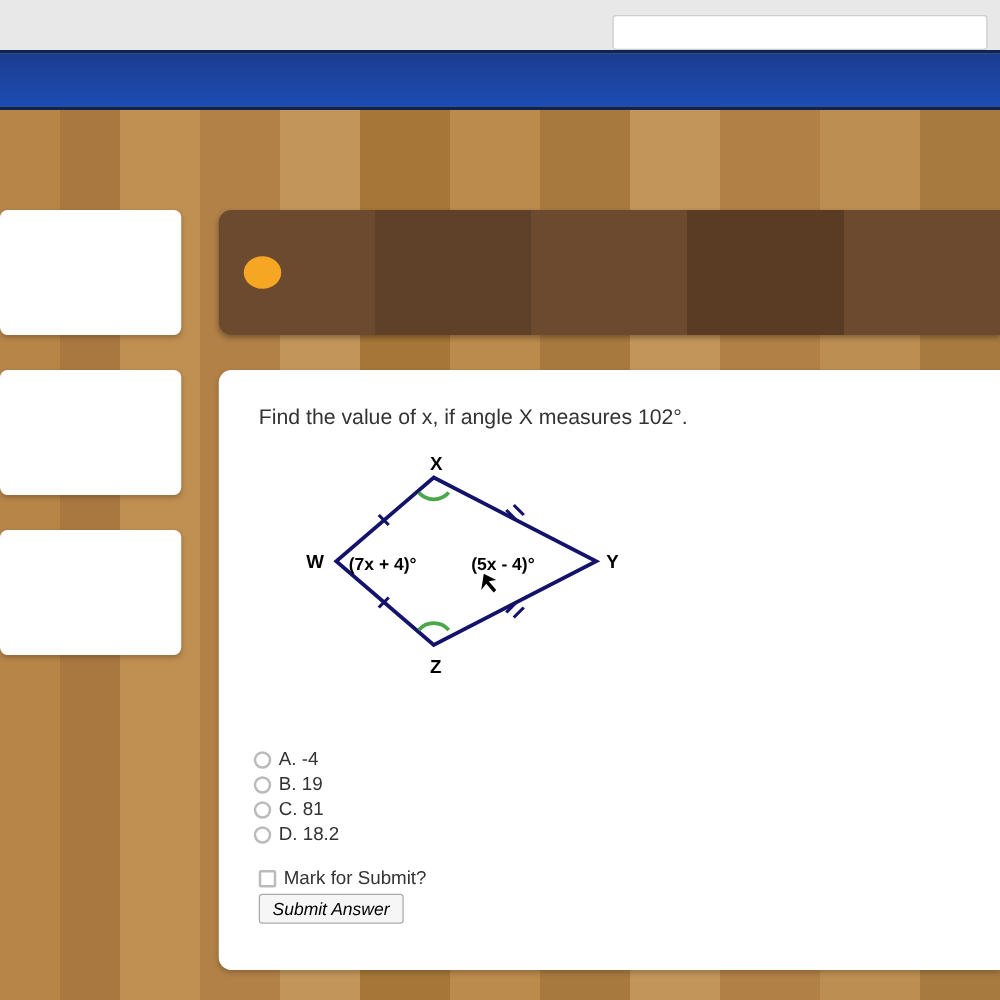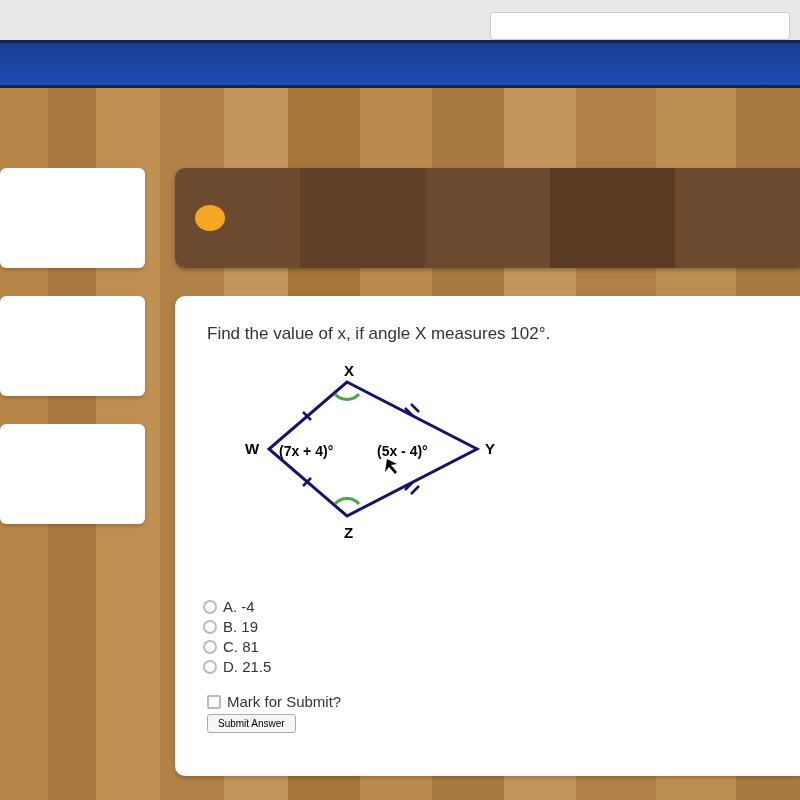--- a/index.html
+++ b/index.html
@@ -124,25 +124,26 @@
 .checkbox {
   width: 14px;
   height: 14px;
   border: 2px solid #bbb;
   border-radius: 2px;
   margin-right: 6px;
 }
 .submit-btn {
   margin-top: 4px;
   padding: 3px 10px;
-  font-size: 10px;
+  font-size: 14px;
   background: #f6f6f6;
   border: 1px solid #aaa;
   border-radius: 3px;
   cursor: pointer;
+  font-style: italic;
 }
 </style>
 </head>
 <body>
 
 <div class="browser-top">
   <div class="address-bar"></div>
 </div>
 <div class="blue-bar"></div>
 
@@ -197,21 +198,21 @@
       <div class="option">
         <span class="radio"></span>
         <span><span>B</span>. <span>19</span></span>
       </div>
       <div class="option">
         <span class="radio"></span>
         <span><span>C</span>. <span>81</span></span>
       </div>
       <div class="option">
         <span class="radio"></span>
-        <span><span>D</span>. <span>21.5</span></span>
+        <span><span>D</span>. <span>18.2</span></span>
       </div>
     </div>
 
     <div class="mark-row">
       <span class="checkbox"></span>
       <span>Mark for Submit?</span>
     </div>
     <button class="submit-btn">Submit Answer</button>
   </div>
 </div>

